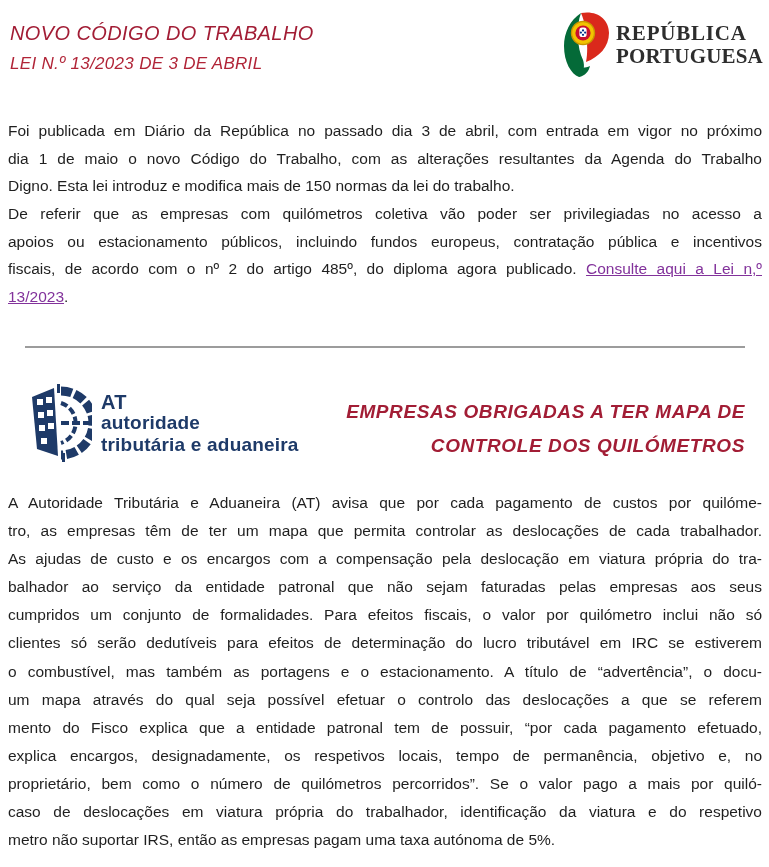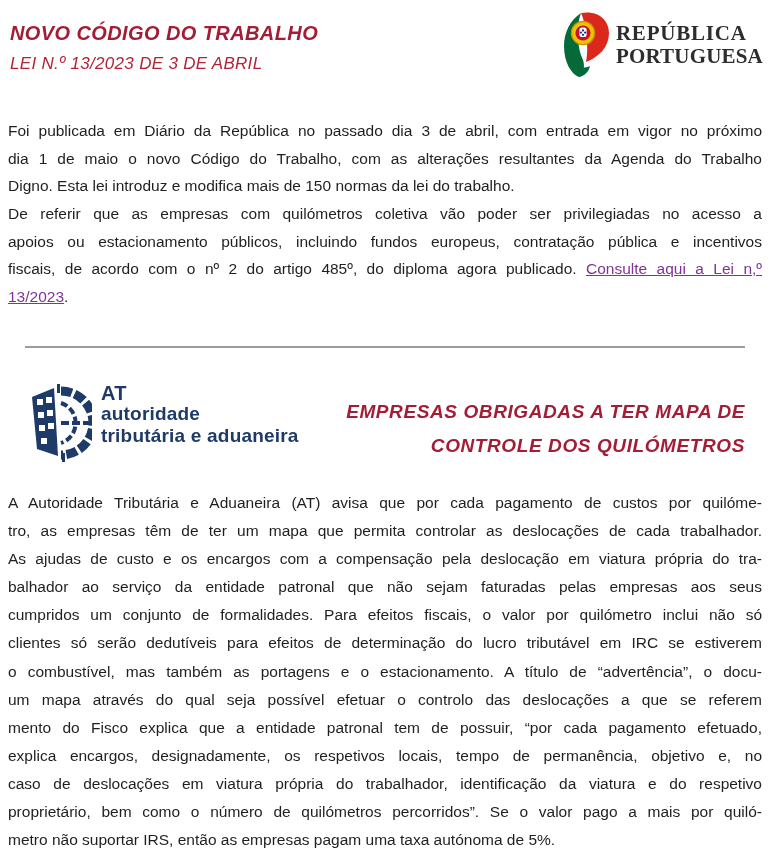--- a/index.html
+++ b/index.html
@@ -1,21 +1,21 @@
 <!DOCTYPE html>
 <html lang="pt" style="--title_red: #A21D35; --subtitle_red: #B12437; --heading_red: #A21D35; --navy: #1E3A68; --link_purple: #82329B; --divider_gray: #9C9C9C; --logo_text: #2D2D2D; --flag_green: #046A38; --flag_red: #DA291C; --sphere_yellow: #F3C300; --shield_red: #C8102E; --shield_dot_blue: #003087;"><head>
 <meta charset="utf-8">
 <style>
   html,body{margin:0;padding:0;background:#fff;}
   .page{position:relative;width:769px;height:867px;background:#fff;
         font-family:"Liberation Sans",sans-serif;overflow:hidden;}
 
   
   .masthead{position:absolute;left:10px;top:22px;}
-  .title{font-style:italic;font-weight:bold;font-size:20px;letter-spacing:.4px;color:var(--title_red);}
+  .title{font-style:italic;font-weight:normal;font-size:20px;letter-spacing:.4px;color:var(--title_red);}
   .subtitle{font-style:italic;font-size:17px;letter-spacing:.3px;color:var(--subtitle_red);margin-top:9px;}
 
   
   .gov-logo{position:absolute;top:12px;right:6px;display:flex;align-items:center;gap:6px;}
   .gov-text{font-family:"Liberation Serif",serif;color:var(--logo_text);line-height:23px;}
   .gov-l1{font-size:21px;font-weight:600;letter-spacing:.8px;}
   .gov-l2{font-size:21px;font-weight:800;letter-spacing:.2px;}
 
   
   .article{position:absolute;left:8px;right:7px;color:#1f1f1f;font-size:15.5px;}
@@ -25,21 +25,21 @@
   .a1 .line{line-height:27.7px;height:27.7px;}
   .a2 .line{line-height:28.1px;height:28.1px;}
   .line.last{text-align-last:left;}
   .doc-link{color:var(--link_purple);text-decoration:underline;cursor:pointer;}
 
   .divider{position:absolute;top:346px;left:25px;right:24px;border:none;margin:0;
            border-top:2px solid var(--divider_gray);}
 
   
   .at-logo{position:absolute;left:28px;top:383px;display:flex;align-items:flex-start;}
-  .at-text{margin-left:9px;color:var(--navy);letter-spacing:.2px;}
+  .at-text{margin-left:9px;margin-top:9px;color:var(--navy);letter-spacing:.2px;}
   .at-acronym{font-size:20px;font-weight:700;line-height:20px;}
   .at-l1,.at-l2{font-size:19px;font-weight:700;line-height:22px;}
 
   
   .heading2{position:absolute;right:24px;top:395px;width:460px;text-align:right;
             font-style:italic;font-weight:bold;font-size:19px;letter-spacing:.6px;
             color:var(--heading_red);line-height:34px;}
 </style>
 </head>
 <body>
@@ -115,18 +115,18 @@
       <div class="line"><span>A Autoridade Tributária e Aduaneira (AT) avisa que por cada pagamento de custos por quilóme-</span></div>
       <div class="line"><span>tro, as empresas têm de ter um mapa que permita controlar as deslocações de cada trabalhador.</span></div>
       <div class="line"><span>As ajudas de custo e os encargos com a compensação pela deslocação em viatura própria do tra-</span></div>
       <div class="line"><span>balhador ao serviço da entidade patronal que não sejam faturadas pelas empresas aos seus</span></div>
       <div class="line"><span>cumpridos um conjunto de formalidades. Para efeitos fiscais, o valor por quilómetro inclui não só</span></div>
       <div class="line"><span>clientes só serão dedutíveis para efeitos de determinação do lucro tributável em IRC se estiverem</span></div>
       <div class="line"><span>o combustível, mas também as portagens e o estacionamento. A título de “advertência”, o docu-</span></div>
       <div class="line"><span>um mapa através do qual seja possível efetuar o controlo das deslocações a que se referem</span></div>
       <div class="line"><span>mento do Fisco explica que a entidade patronal tem de possuir, “por cada pagamento efetuado,</span></div>
       <div class="line"><span>explica encargos, designadamente, os respetivos locais, tempo de permanência, objetivo e, no</span></div>
+      <div class="line"><span>proprietário, bem como o número de quilómetros percorridos”. Se o valor pago a mais por quiló-</span></div>
       <div class="line"><span>caso de deslocações em viatura própria do trabalhador, identificação da viatura e do respetivo</span></div>
-      <div class="line"><span>proprietário, bem como o número de quilómetros percorridos”. Se o valor pago a mais por quiló-</span></div>
       <div class="line last"><span>metro não suportar IRS, então as empresas pagam uma taxa autónoma de 5%.</span></div>
     </div>
 
 </div>
 
 </body></html>

